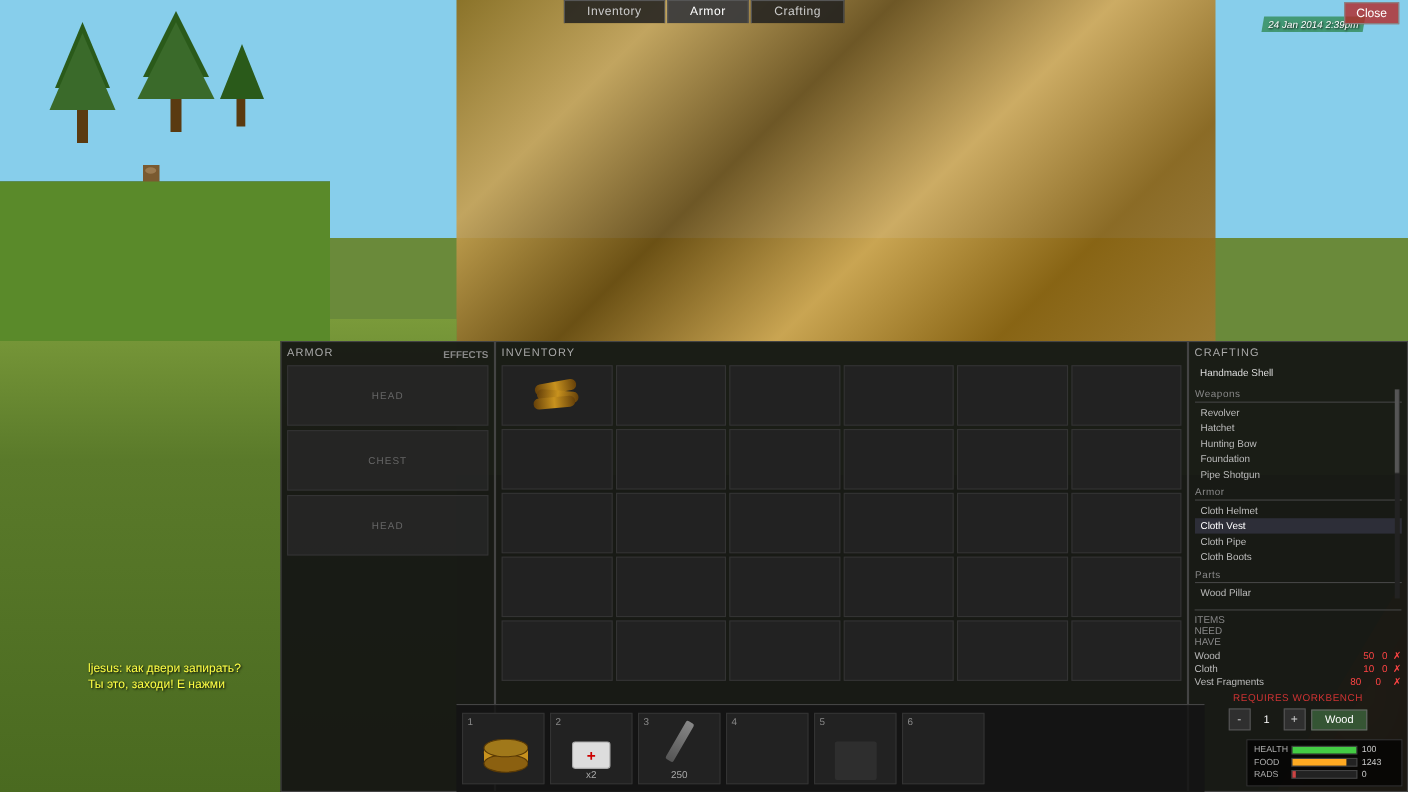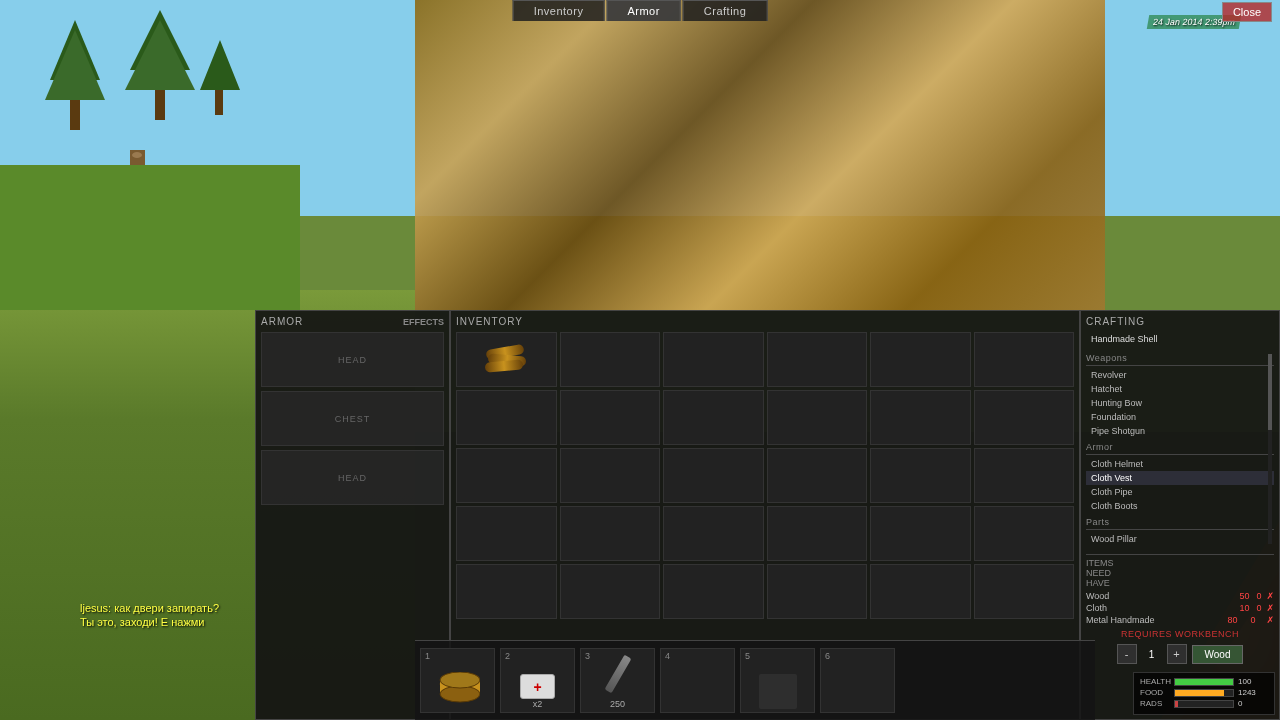--- a/index.html
+++ b/index.html
@@ -676,21 +676,21 @@
       <div class="item-row">
         <span>Cloth</span>
         <span style="display:flex; align-items:center; gap:2px;">
           <span class="item-need">10</span>
           <span class="item-have">0</span>
           <span class="item-x">✗</span>
         </span>
       </div>
 
       <div class="item-row">
-        <span>Metal Handmade</span>
+        <span>Vest Fragments</span>
         <span style="display:flex; align-items:center; gap:8px;">
           <span class="item-need">80</span>
           <span class="item-have">0</span>
           <span class="item-x">✗</span>
         </span>
       </div>
     </div>
 
     <div class="requires-workbench">REQUIRES WORKBENCH</div>
 

